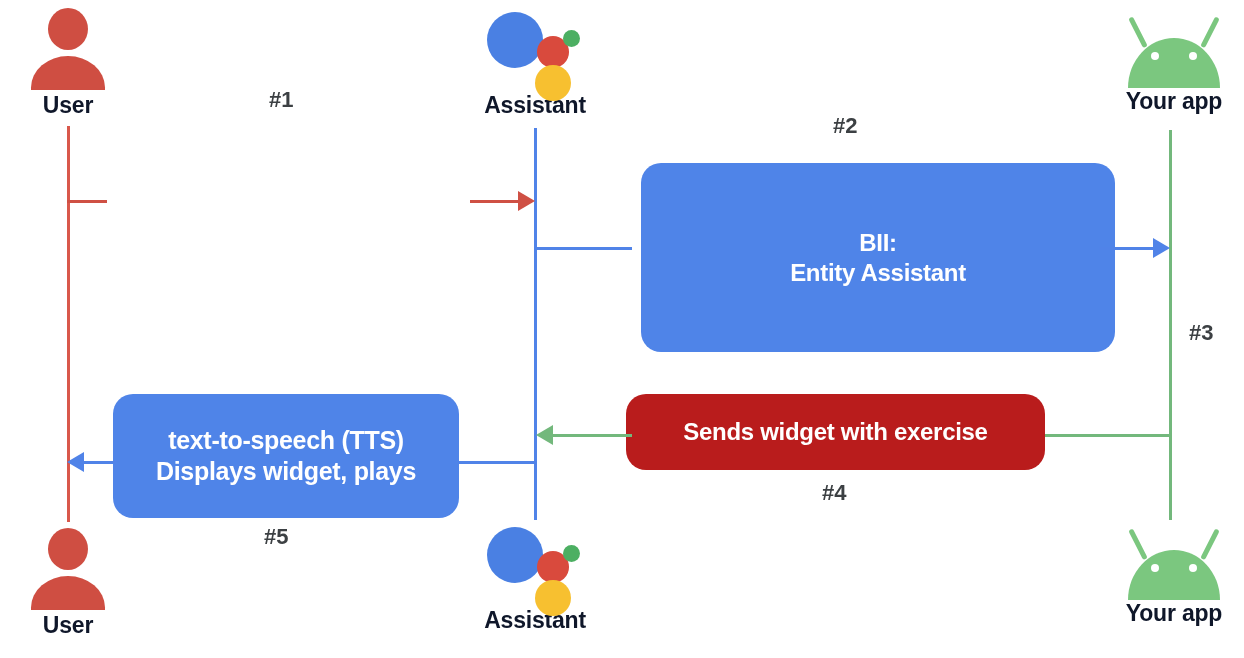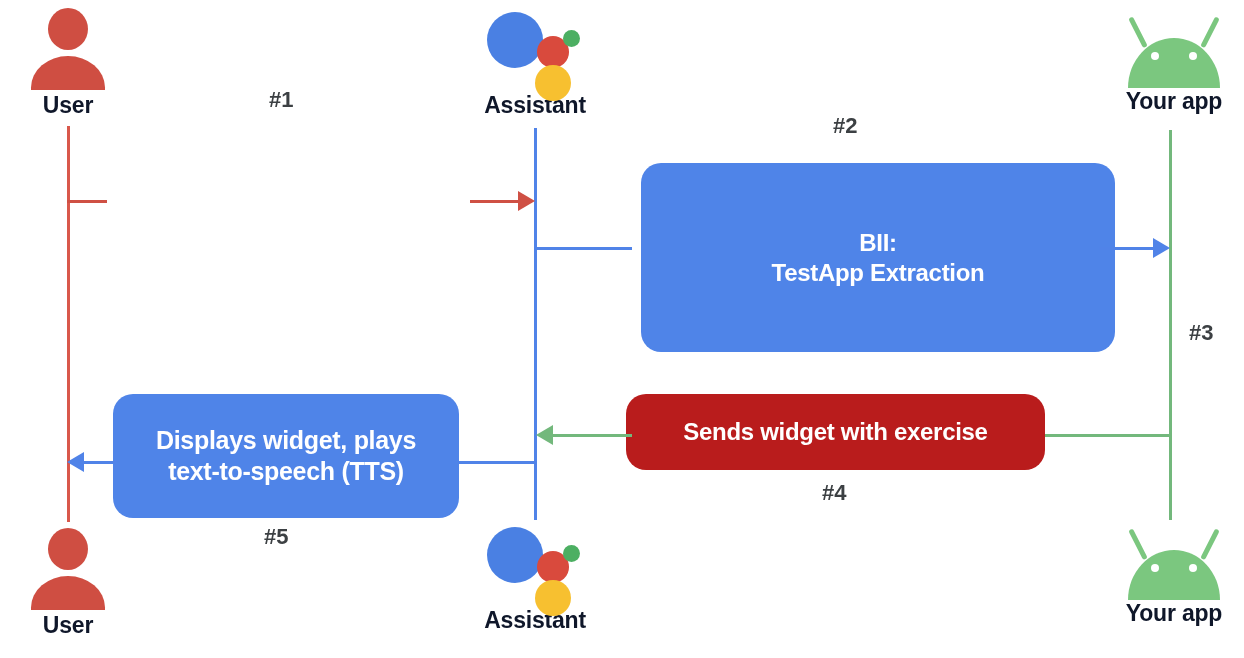--- a/index.html
+++ b/index.html
@@ -136,21 +136,21 @@
   <div class="hline h-red" style="left:470px;top:200px;width:50px;"></div>
   <div class="arrow arrow-right ar-red" style="left:518px;top:191px;"></div>
 
   <div class="stepnum" style="left:833px;top:113px;">#2</div>
 
   <div class="hline h-blue" style="left:534px;top:247px;width:98px;"></div>
 
   <div class="msgbox box-blue" style="left:641px;top:163px;width:474px;height:189px;font-size:24px;">
     <div>
       <div>BII:</div>
-      <div>TestApp Extraction</div>
+      <div>Entity Assistant</div>
     </div>
   </div>
 
   <div class="hline h-blue" style="left:1099px;top:247px;width:58px;"></div>
   <div class="arrow arrow-right ar-blue-r" style="left:1153px;top:238px;"></div>
 
   <div class="stepnum" style="left:1189px;top:320px;">#3</div>
 
   <div class="hline h-green" style="left:1044px;top:434px;width:127px;"></div>
 
@@ -162,22 +162,22 @@
 
   <div class="hline h-green" style="left:552px;top:434px;width:80px;"></div>
   <div class="arrow arrow-left al-green" style="left:536px;top:425px;"></div>
 
   <div class="stepnum" style="left:822px;top:480px;">#4</div>
 
   <div class="hline h-blue" style="left:458px;top:461px;width:78px;"></div>
 
   <div class="msgbox box-blue" style="left:113px;top:394px;width:346px;height:124px;font-size:25px;">
     <div>
+      <div>text-to-speech (TTS)</div>
       <div>Displays widget, plays</div>
-      <div>text-to-speech (TTS)</div>
     </div>
   </div>
 
   <div class="hline h-blue" style="left:84px;top:461px;width:32px;"></div>
   <div class="arrow arrow-left al-blue" style="left:67px;top:452px;"></div>
 
   <div class="stepnum" style="left:264px;top:524px;">#5</div>
 
   <div class="actor" style="left:22px;top:528px;width:92px;">
     <div class="user-glyph">

